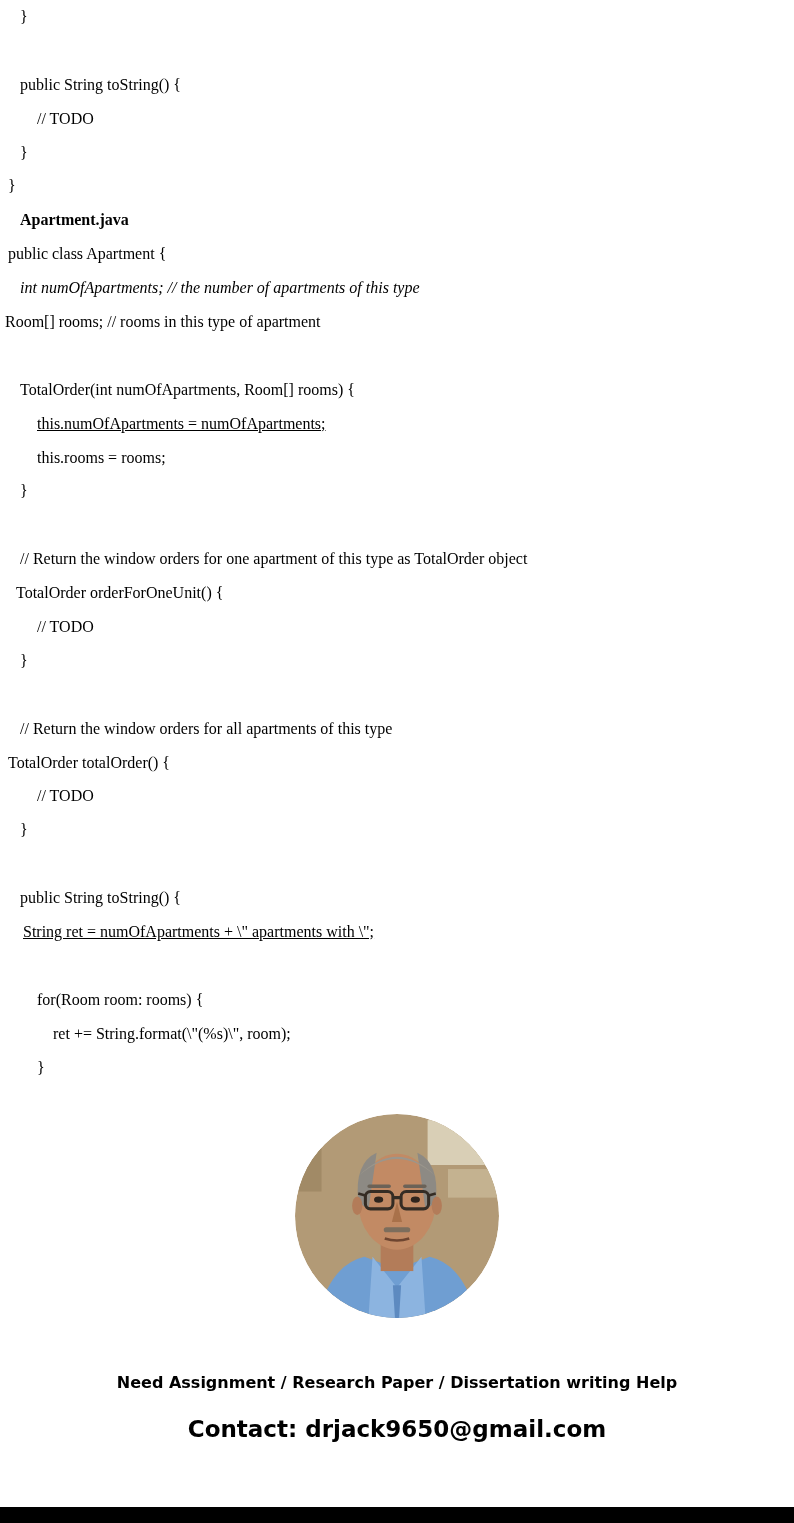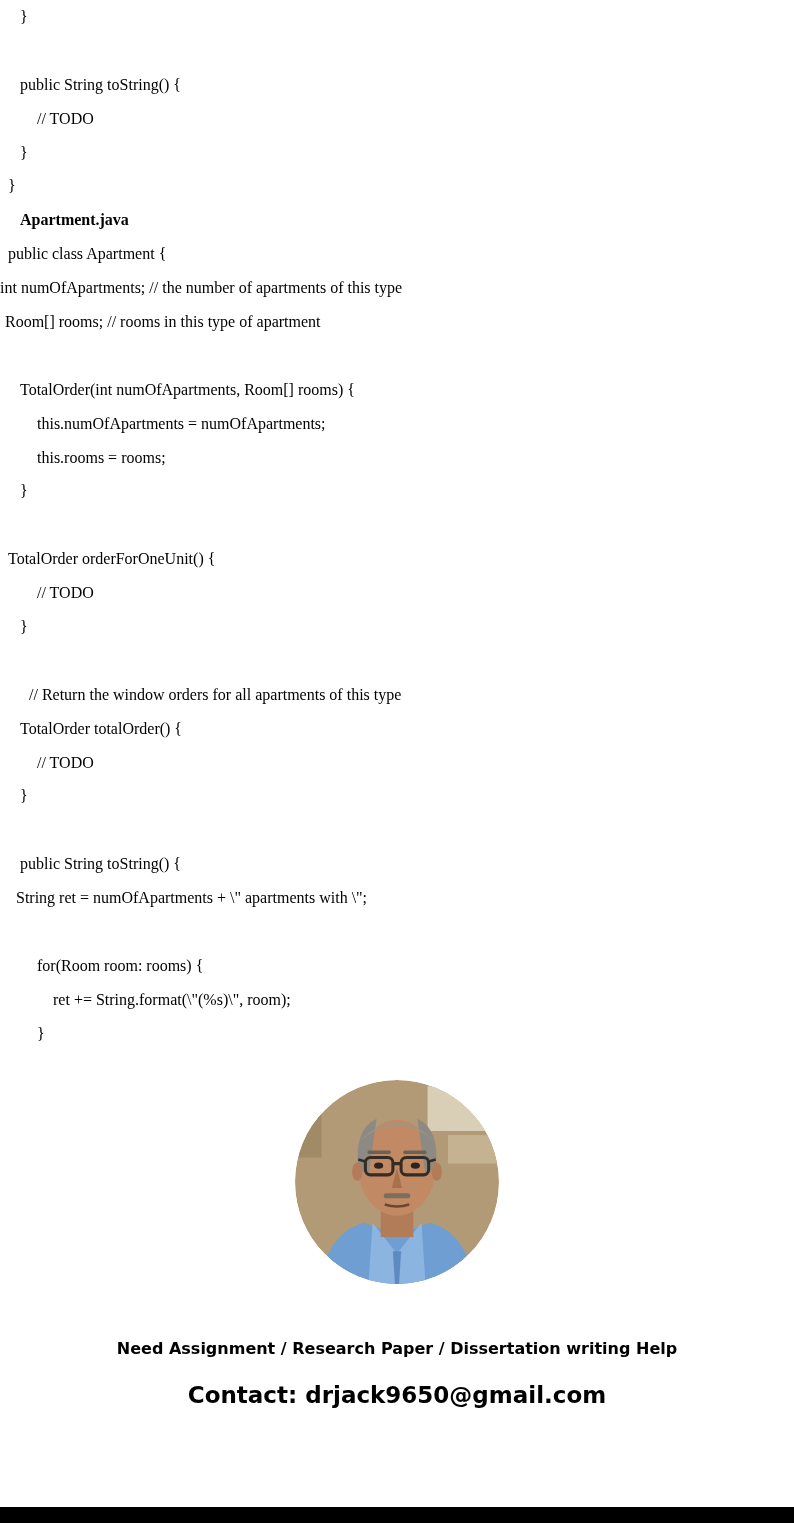--- a/index.html
+++ b/index.html
@@ -71,39 +71,40 @@
 
   <div class="code-block" id="code-block">
       <div class="code-line" style="padding-left: 20px;">}</div>
       <div class="code-line" style="padding-left: 8px;">&nbsp;</div>
       <div class="code-line" style="padding-left: 20px;">public String toString() {</div>
       <div class="code-line" style="padding-left: 37px;">// TODO</div>
       <div class="code-line" style="padding-left: 20px;">}</div>
       <div class="code-line" style="padding-left: 8px;">}</div>
       <div class="code-line bold" style="padding-left: 20px;">Apartment.java</div>
       <div class="code-line" style="padding-left: 8px;">public class Apartment {</div>
-      <div class="code-line" style="">int numOfApartments; // the number of apartments of this type</div>
+      <div class="code-line" style="padding-left: 20px; font-style: italic;">int numOfApartments; // the number of apartments of this type</div>
       <div class="code-line" style="padding-left: 5px;">Room[] rooms; // rooms in this type of apartment</div>
       <div class="code-line" style="padding-left: 8px;">&nbsp;</div>
       <div class="code-line" style="padding-left: 20px;">TotalOrder(int numOfApartments, Room[] rooms) {</div>
-      <div class="code-line" style="padding-left: 37px;">this.numOfApartments = numOfApartments;</div>
+      <div class="code-line" style="padding-left: 37px; text-decoration: underline;">this.numOfApartments = numOfApartments;</div>
       <div class="code-line" style="padding-left: 37px;">this.rooms = rooms;</div>
       <div class="code-line" style="padding-left: 20px;">}</div>
       <div class="code-line" style="padding-left: 8px;">&nbsp;</div>
-      <div class="code-line" style="padding-left: 8px;">TotalOrder orderForOneUnit() {</div>
+      <div class="code-line" style="padding-left: 20px;">// Return the window orders for one apartment of this type as TotalOrder object</div>
+      <div class="code-line" style="padding-left: 16px;">TotalOrder orderForOneUnit() {</div>
       <div class="code-line" style="padding-left: 37px;">// TODO</div>
       <div class="code-line" style="padding-left: 20px;">}</div>
       <div class="code-line" style="padding-left: 8px;">&nbsp;</div>
-      <div class="code-line" style=" margin-left: 29px;">// Return the window orders for all apartments of this type</div>
-      <div class="code-line" style="padding-left: 20px;">TotalOrder totalOrder() {</div>
+      <div class="code-line" style="padding-left: 20px;">// Return the window orders for all apartments of this type</div>
+      <div class="code-line" style="padding-left: 8px;">TotalOrder totalOrder() {</div>
       <div class="code-line" style="padding-left: 37px;">// TODO</div>
       <div class="code-line" style="padding-left: 20px;">}</div>
       <div class="code-line" style="padding-left: 8px;">&nbsp;</div>
       <div class="code-line" style="padding-left: 20px;">public String toString() {</div>
-      <div class="code-line" style="padding-left: 16px;">String ret = numOfApartments + \" apartments with \";</div>
+      <div class="code-line" style="padding-left: 23px; text-decoration: underline;">String ret = numOfApartments + \" apartments with \";</div>
       <div class="code-line" style="padding-left: 8px;">&nbsp;</div>
       <div class="code-line" style="padding-left: 37px;">for(Room room: rooms) {</div>
       <div class="code-line" style="padding-left: 53px;">ret += String.format(\"(%s)\", room);</div>
       <div class="code-line" style="padding-left: 37px;">}</div>
     </div>
 
   <div class="avatar-wrap">
     <svg viewBox="0 0 200 200" xmlns="http://www.w3.org/2000/svg">
       <defs>
         <clipPath id="avclip">

